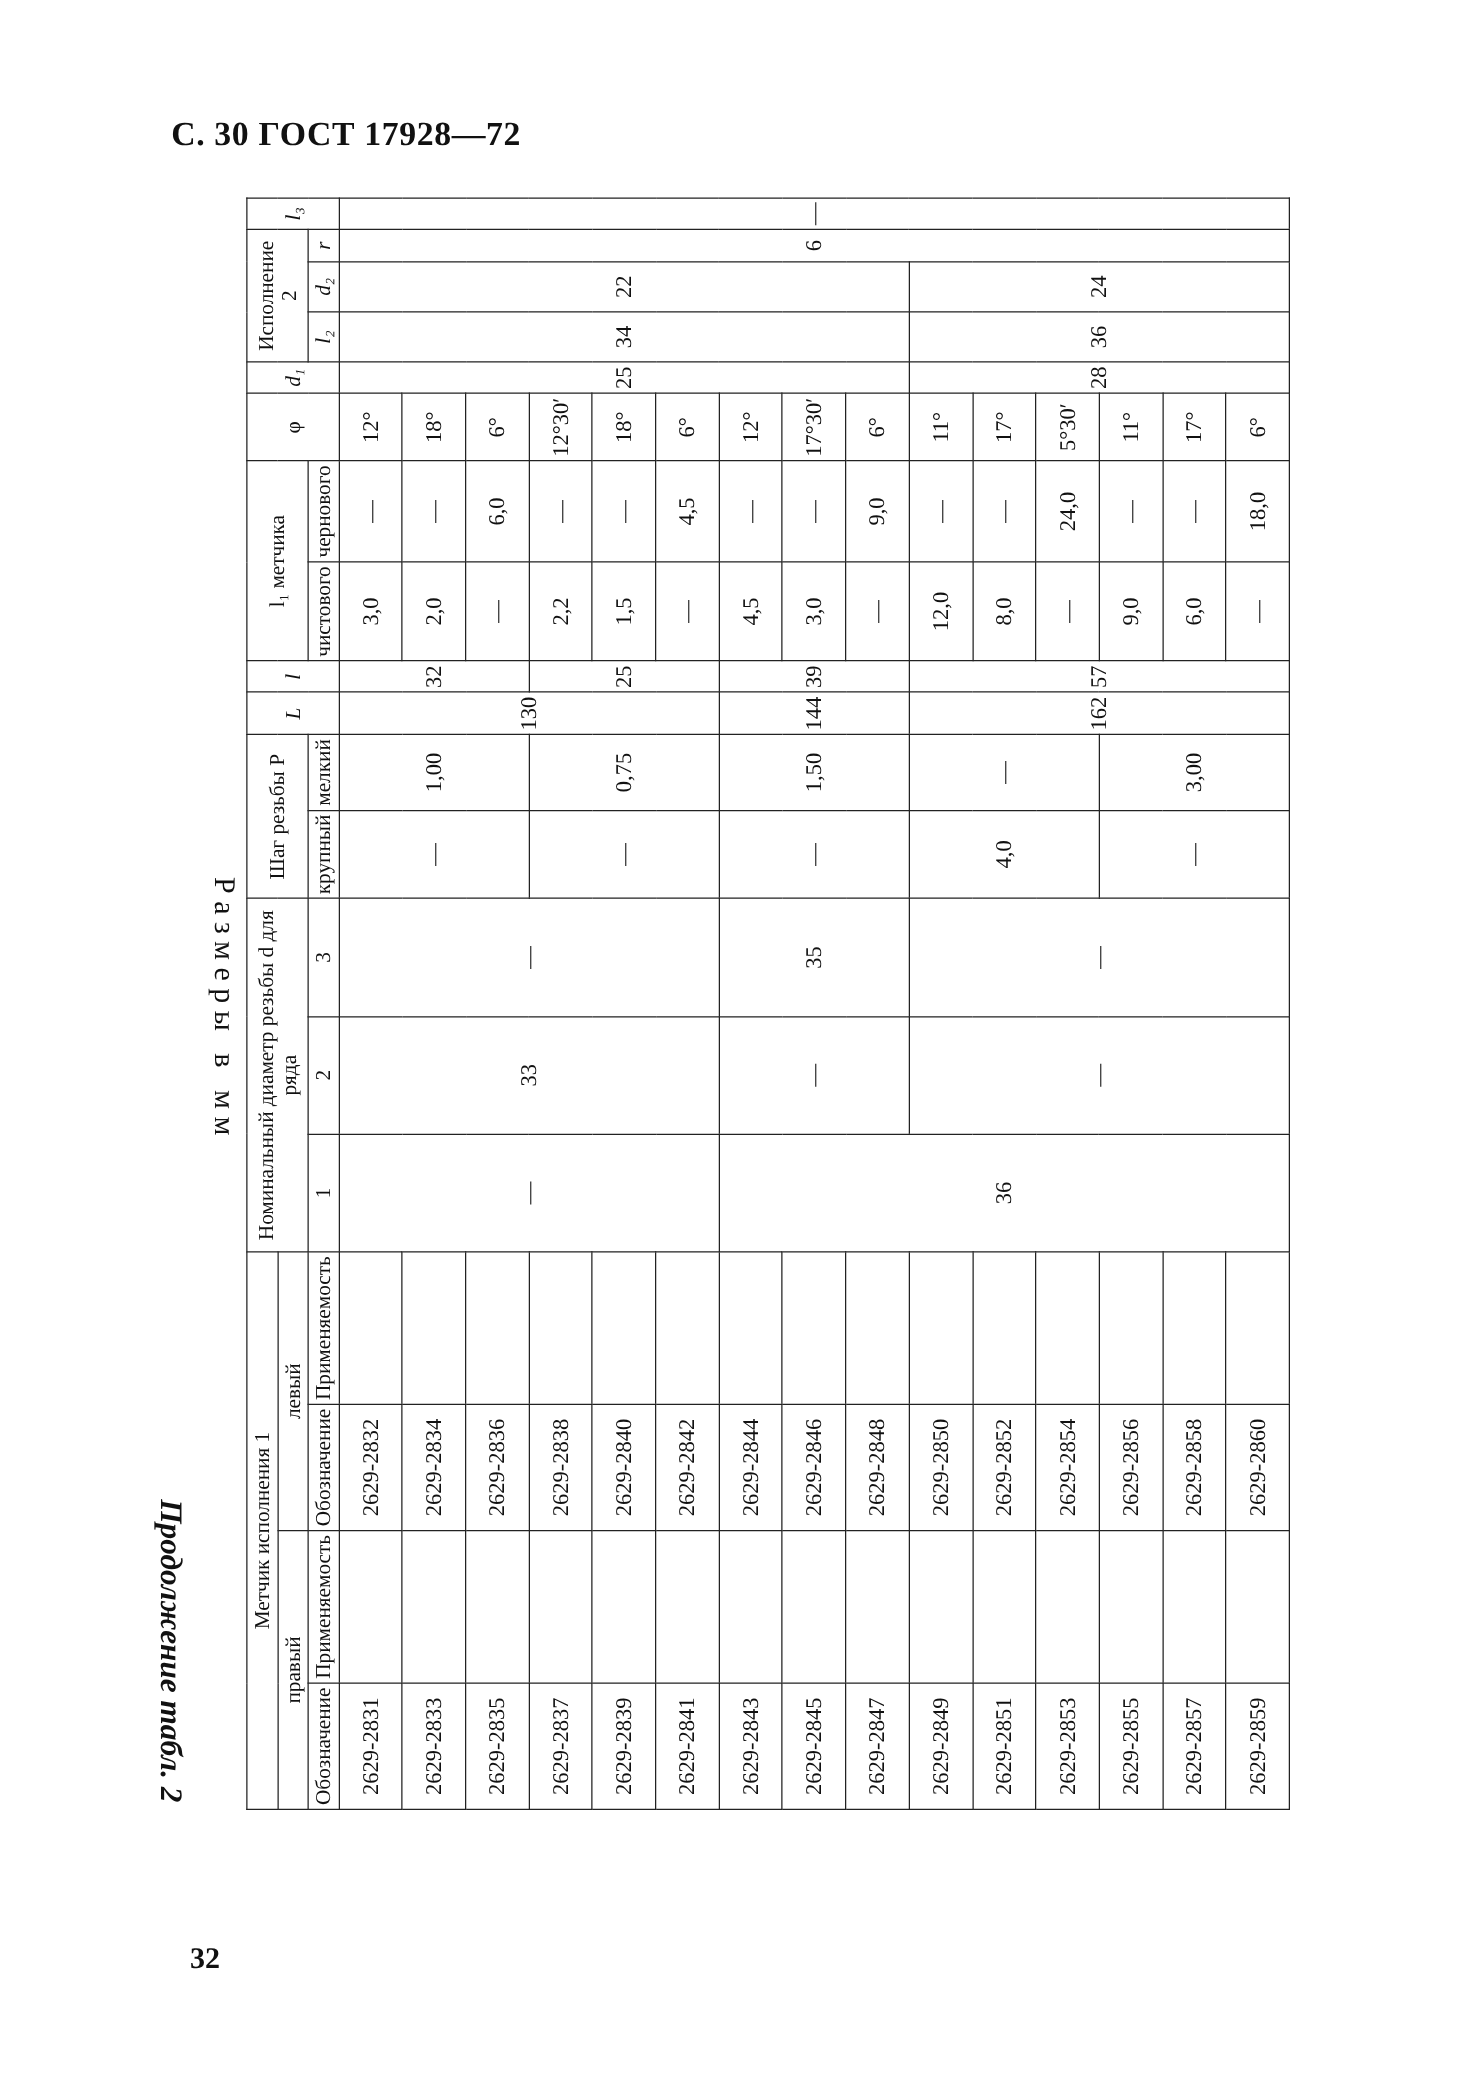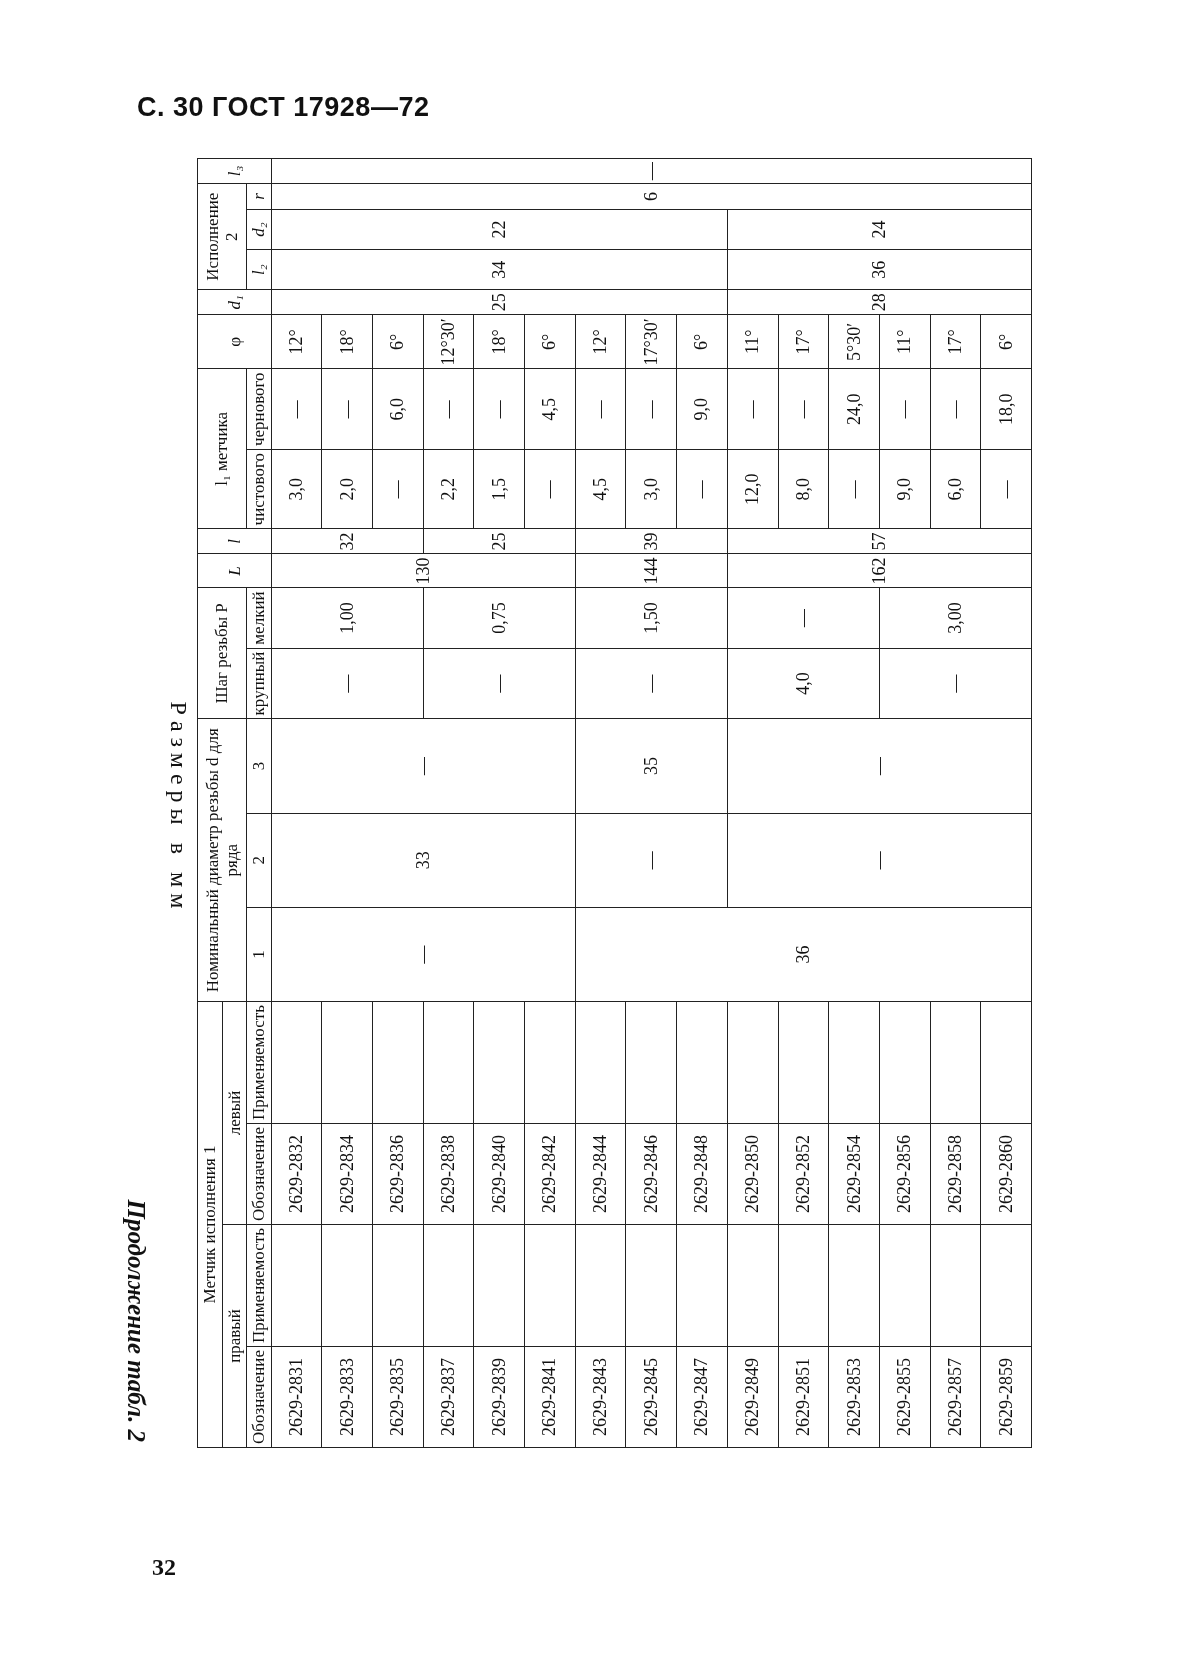--- a/index.html
+++ b/index.html
@@ -1,19 +1,19 @@
 <!DOCTYPE html>
 <html><head>
 <meta charset="utf-8">
 <style>
   html, body { margin: 0; padding: 0; background: #ffffff; }
   body { width: 1187px; height: 1679px; position: relative; overflow: hidden;
          font-family: "Liberation Serif", "DejaVu Serif", serif; color: #111; }
   .page-header { position: absolute; left: 137px; top: 92px; font-size: 27px; font-weight: bold;
-                 letter-spacing: 0.5px; font-family: Liberation Sans, sans-serif; }
+                 letter-spacing: 0.5px; font-family: Liberation Serif, serif; }
   .page-number { position: absolute; left: 152px; top: 1554px; font-size: 24px; font-weight: bold;
                  font-family: "Liberation Serif", serif; }
   
   .rot { position: absolute; left: 1040px; top: 158px; width: 1300px; height: 880px;
          transform-origin: 0 0; transform: rotate(90deg); }
   .cont { position: absolute; right: 16px; top: 890px; font-style: italic; font-weight: bold;
           font-size: 25px; white-space: nowrap; }
   .units { position: absolute; left: 0; top: 848px; width: 1300px; text-align: center;
            font-size: 24px; letter-spacing: 6px; }
   table.gost { position: absolute; left: 0; top: 0; width: 1290px; border-collapse: collapse;

